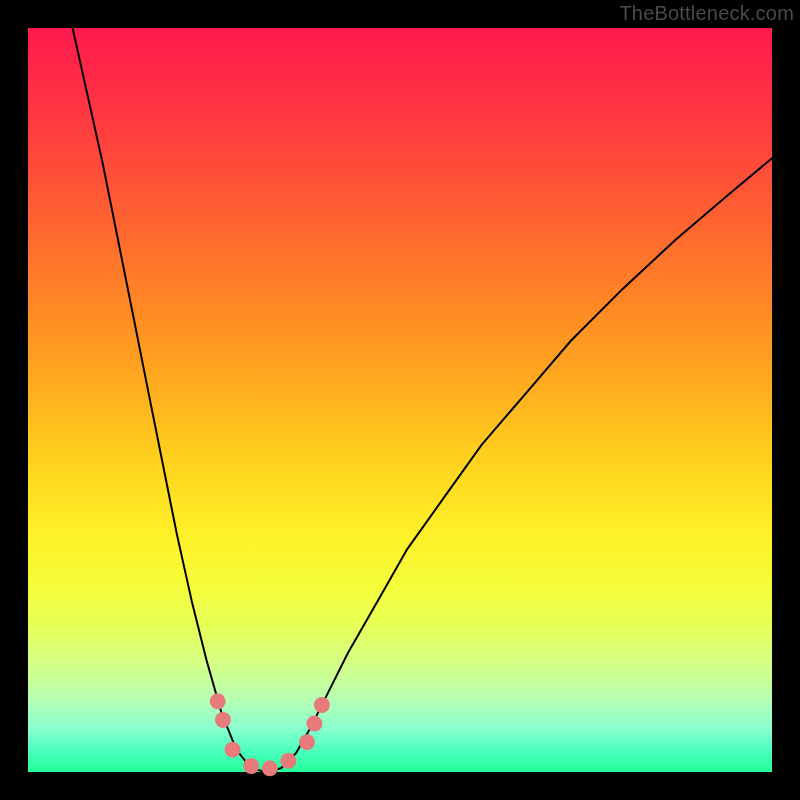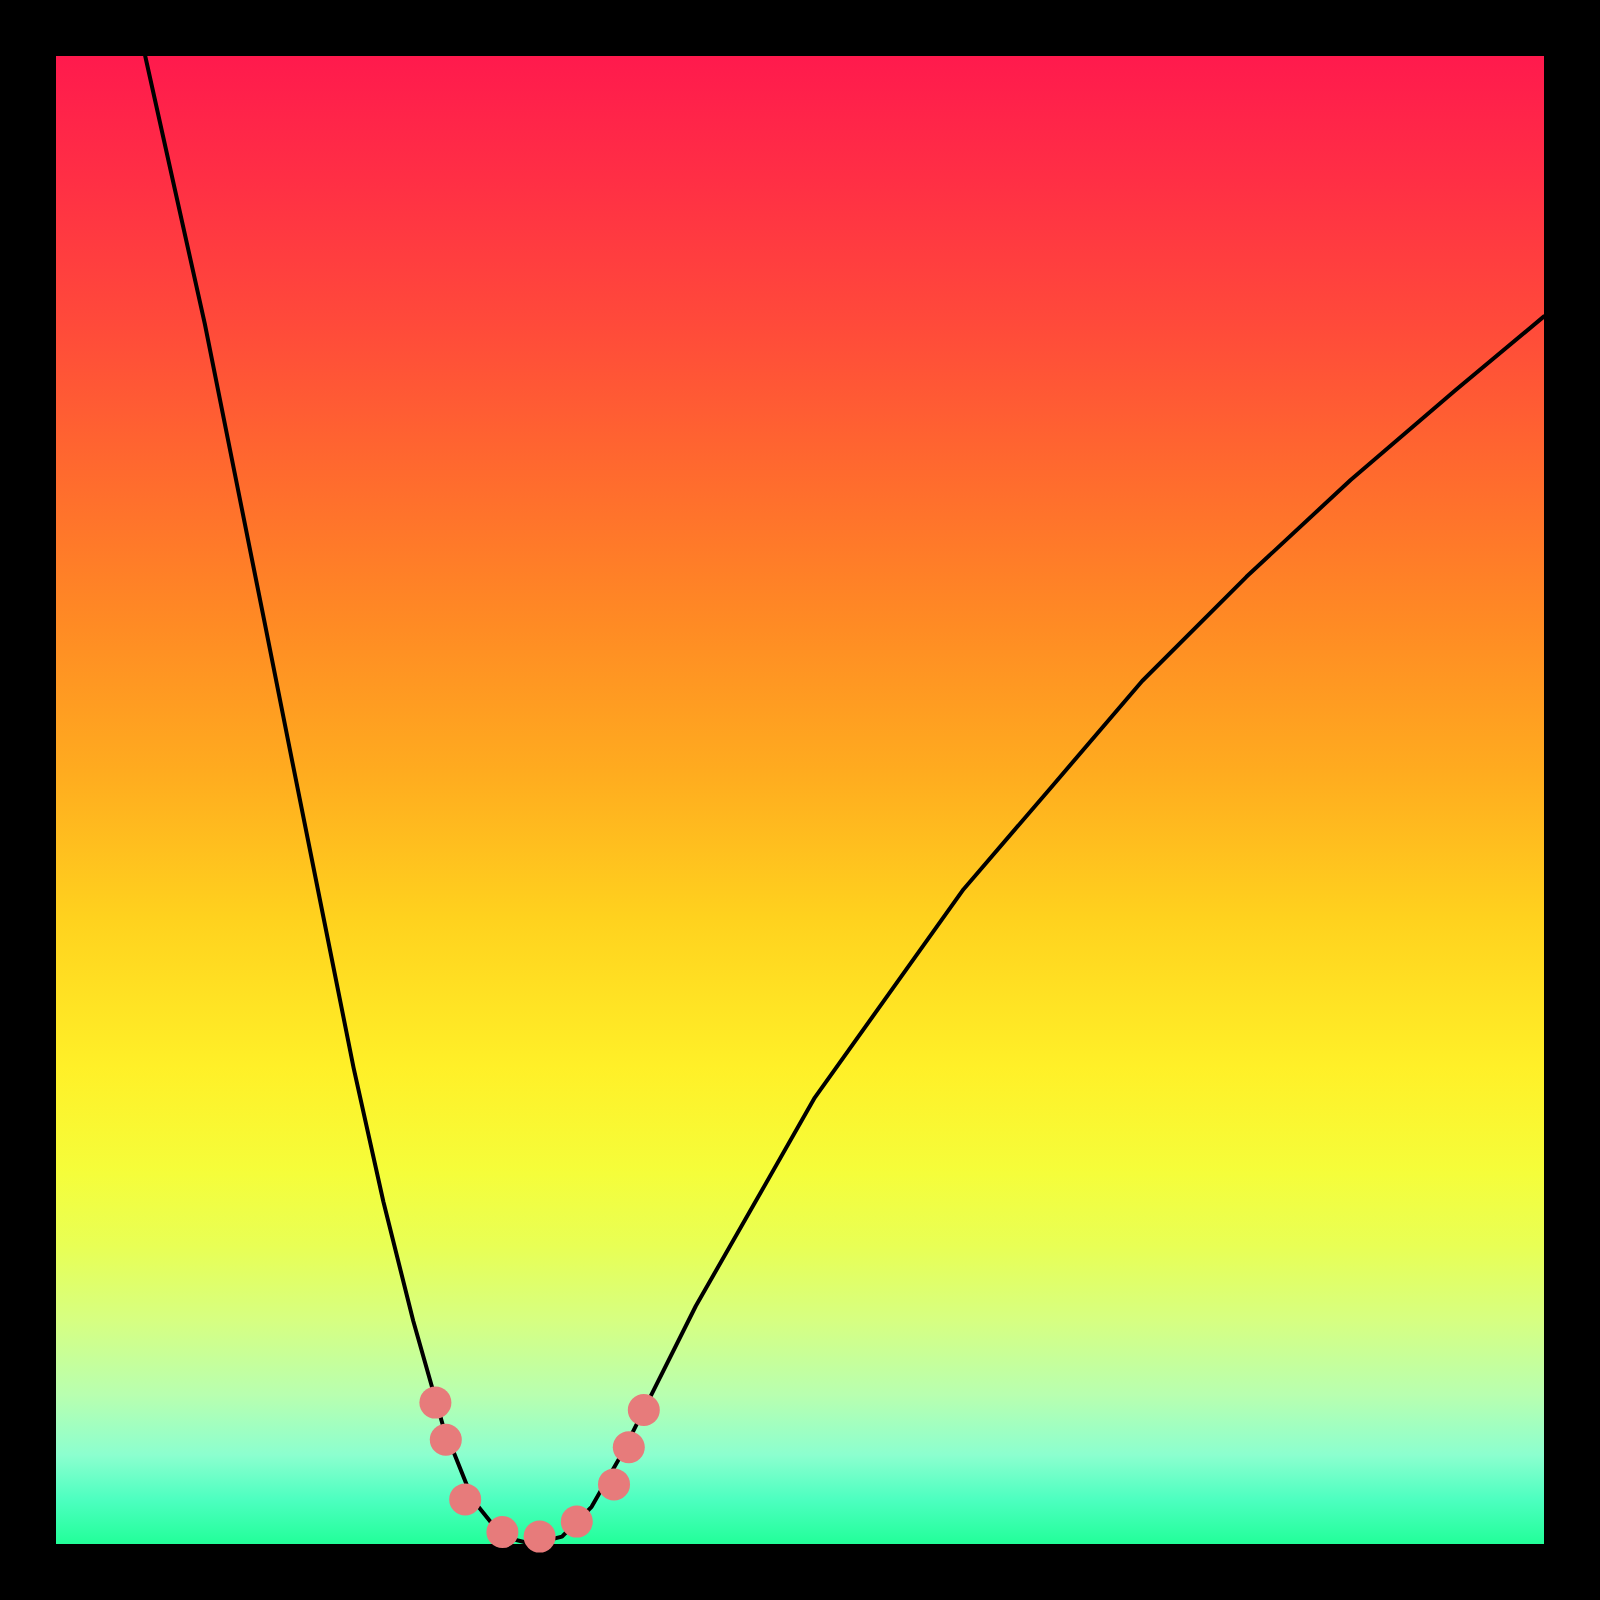--- a/index.html
+++ b/index.html
@@ -58,20 +58,21 @@
     font-size: 20px;
     letter-spacing: 0.2px;
     user-select: none;
     font-weight: 500;
   }
 </style>
 </head>
 <body>
 
 <div class="frame">
+  <div class="watermark">TheBottleneck.com</div>
 
   <div class="plot-area">
     <svg viewBox="0 0 744 744">
       <g id="curve-g">
           <path d="M 44.6 0.0 L 59.5 67.0 L 74.4 133.9 L 89.3 208.3 L 104.2 282.7 L 119.0 357.1 L 133.9 431.5 L 148.8 505.9 L 163.7 572.9 L 178.6 632.4 L 193.4 684.5 L 208.3 721.7 L 223.2 740.3 L 238.1 744.0 L 253.0 740.3 L 267.8 725.4 L 282.7 699.4 L 297.6 669.6 L 319.9 625.0 L 349.7 572.9 L 379.4 520.8 L 416.6 468.7 L 453.8 416.6 L 498.5 364.6 L 543.1 312.5 L 595.2 260.4 L 647.3 212.0 L 699.4 167.4 L 744.0 130.2" fill="none" stroke="#000" stroke-width="2" stroke-linecap="round" stroke-linejoin="round"></path>
         </g>
       <g id="markers-g">
           <circle cx="189.7" cy="673.3" r="8" fill="#e77b7b"></circle>
           <circle cx="194.9" cy="691.9" r="8" fill="#e77b7b"></circle>
           <circle cx="204.6" cy="721.7" r="8" fill="#e77b7b"></circle>

